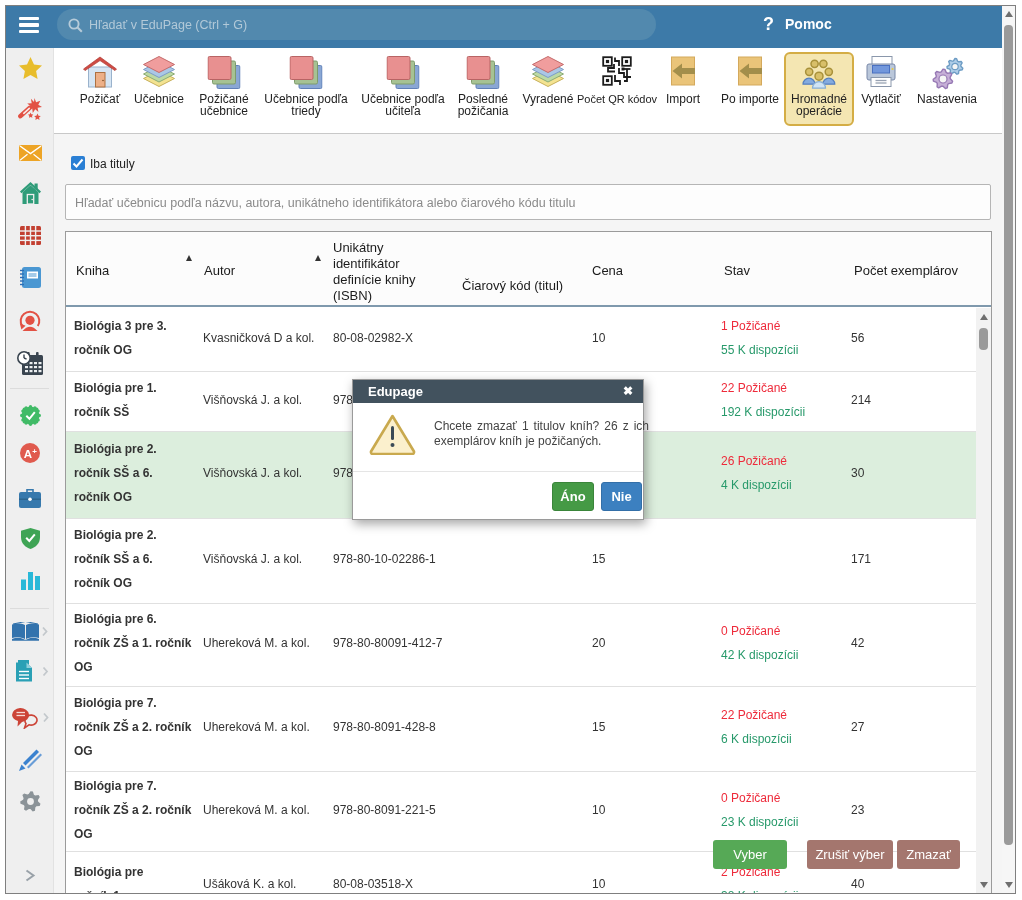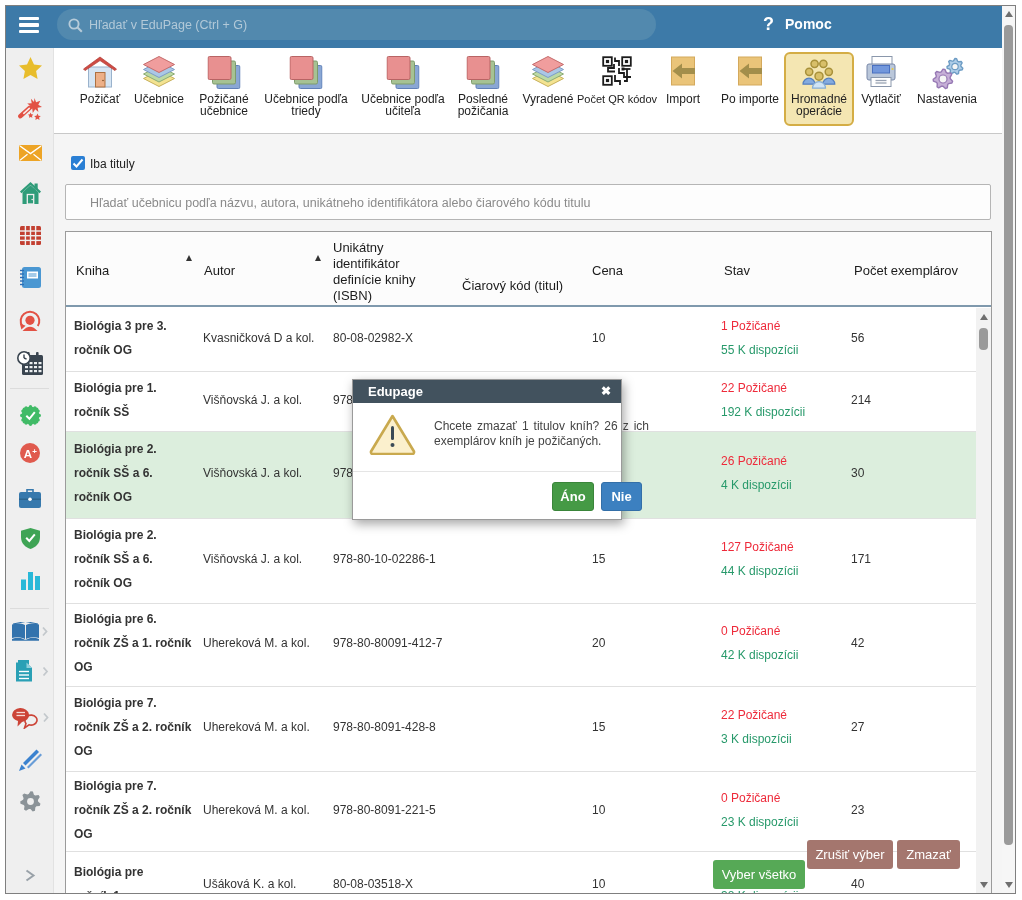--- a/index.html
+++ b/index.html
@@ -25,21 +25,21 @@
 
 #toolbar{position:absolute;left:48px;top:42px;width:948px;height:86px;background:#fff;border-bottom:1px solid #c8c8c8;}
 .titem{position:absolute;top:0;height:86px;}
 .tlabel{position:absolute;top:46px;width:200px;left:50%;transform:translateX(-50%);text-align:center;font-size:12px;line-height:11.5px;color:#222;}
 .ticon{position:absolute;top:8px;left:50%;transform:translateX(-50%);}
 #hromadne{position:absolute;left:730px;top:4px;width:70px;height:74px;background:#f4e6b2;border:2px solid #d4ad45;border-radius:6px;}
 
 #chk{position:absolute;left:65px;top:150px;width:14px;height:14px;background:#2a7fd4;border-radius:2px;}
 #chklabel{position:absolute;left:84px;top:151px;font-size:12px;color:#222;}
 #searchbox{position:absolute;left:59px;top:178px;width:926px;height:36px;background:#fdfdfd;border:1px solid #b5b5b5;border-radius:2px;}
-#searchbox span{position:absolute;left:9px;top:11px;font-size:12.5px;color:#8a8a8a;margin-left:15px;}
+#searchbox span{position:absolute;left:9px;top:11px;font-size:12.5px;color:#8a8a8a;}
 
 #tablebox{position:absolute;left:59px;top:225px;width:927px;height:662px;background:#fff;border:1px solid #9b9b9b;border-bottom:none;}
 #thead{position:absolute;left:0;top:0;width:925px;height:75px;background:#fcfcfc;border-bottom:2px solid #7f99ad;}
 .th{position:absolute;font-size:13px;color:#1b1b1b;}
 .sortasc{position:absolute;top:23px;width:0;height:0;border-left:3.5px solid transparent;border-right:3.5px solid transparent;border-bottom:6px solid #333;}
 .row{position:absolute;left:0;width:925px;border-bottom:1px solid #e0e0e0;}
 .cell{position:absolute;font-size:12px;color:#333;line-height:24px;}
 .kniha{font-weight:bold;left:8px;width:124px;}
 .autor{left:137px;width:124px;}
 .isbn{left:267px;width:126px;}
@@ -52,21 +52,21 @@
 
 #innersb{position:absolute;left:910px;top:76px;width:15px;height:586px;background:#f2f2f2;}
 #innersb .thumb{position:absolute;left:3px;top:20px;width:9px;height:22px;background:#9a9a9a;border-radius:4px;}
 #pagesb{position:absolute;left:996px;top:0;width:13px;height:887px;background:#f6f6f6;}
 #pagesb .thumb{position:absolute;left:2px;top:19px;width:9px;height:820px;background:#9a9a9a;border-radius:4px;}
 .sbup{position:absolute;width:0;height:0;border-left:4px solid transparent;border-right:4px solid transparent;border-bottom:6px solid #6f6f6f;}
 .sbdn{position:absolute;width:0;height:0;border-left:4px solid transparent;border-right:4px solid transparent;border-top:6px solid #6f6f6f;}
 
 .abtn{position:absolute;top:834px;height:29px;color:#fff;font-size:13px;text-align:center;line-height:29px;border-radius:3px;}
 
-#modal{position:absolute;left:346px;top:373px;width:270px;height:141px;background:#fff;border:1px solid #9a9a9a;box-shadow:2px 4px 10px rgba(0,0,0,0.35);}
+#modal{position:absolute;left:346px;top:373px;width:292px;height:141px;background:#fff;border:1px solid #9a9a9a;box-shadow:2px 4px 10px rgba(0,0,0,0.35);}
 #modalhead{position:absolute;left:0;top:0;width:100%;height:23px;background:#42525e;}
 #modalhead .t{position:absolute;left:15px;top:4px;font-size:13px;font-weight:bold;color:#fff;}
 #modalhead .x{position:absolute;right:10px;top:4px;font-size:12px;font-weight:bold;color:#fff;}
 #mtext{position:absolute;left:81px;top:39px;width:215px;font-size:12px;line-height:15px;color:#444;text-align:justify;}
 #msep{position:absolute;left:0px;top:91px;width:100%;height:1px;background:#e5e5e5;}
 .mbtn{position:absolute;top:102px;height:29px;color:#fff;font-size:13px;font-weight:bold;text-align:center;line-height:27px;border-radius:3px;}
 </style>
 </head>
 <body>
 <div id="page">
@@ -462,37 +462,36 @@
       <div class="cell isbn vc">978-80-10-01276-8</div>
       <div class="cell cena vc">12</div>
       <div class="cell stav vc"><span class="r">26 Požičané</span><br><span class="g">4 K dispozícii</span></div>
       <div class="cell pocet vc">30</div>
     </div>
     <div class="row" style="top:287px;height:85px;">
       <div class="cell kniha vc">Biológia pre 2.<br>ročník SŠ a 6.<br>ročník OG</div>
       <div class="cell autor vc">Višňovská J. a kol.</div>
       <div class="cell isbn vc">978-80-10-02286-1</div>
       <div class="cell cena vc">15</div>
-      <div class="cell stav vc"><span class="r">127 Požičané</span><br><span class="g">44 K dispozícii</span></div>
       <div class="cell pocet vc">171</div>
     </div>
     <div class="row" style="top:372px;height:83px;">
       <div class="cell kniha vc">Biológia pre 6.<br>ročník ZŠ a 1. ročník<br>OG</div>
       <div class="cell autor vc">Uhereková M. a kol.</div>
       <div class="cell isbn vc">978-80-80091-412-7</div>
       <div class="cell cena vc">20</div>
       <div class="cell stav vc"><span class="r">0 Požičané</span><br><span class="g">42 K dispozícii</span></div>
       <div class="cell pocet vc">42</div>
     </div>
     <div class="row" style="top:455px;height:85px;">
       <div class="cell kniha vc">Biológia pre 7.<br>ročník ZŠ a 2. ročník<br>OG</div>
       <div class="cell autor vc">Uhereková M. a kol.</div>
       <div class="cell isbn vc">978-80-8091-428-8</div>
       <div class="cell cena vc">15</div>
-      <div class="cell stav vc"><span class="r">22 Požičané</span><br><span class="g">3 K dispozícii</span></div>
+      <div class="cell stav vc"><span class="r">22 Požičané</span><br><span class="g">6 K dispozícii</span></div>
       <div class="cell pocet vc">27</div>
     </div>
     <div class="row" style="top:540px;height:80px;">
       <div class="cell kniha vc">Biológia pre 7.<br>ročník ZŠ a 2. ročník<br>OG</div>
       <div class="cell autor vc">Uhereková M. a kol.</div>
       <div class="cell isbn vc">978-80-8091-221-5</div>
       <div class="cell cena vc">10</div>
       <div class="cell stav vc"><span class="r">0 Požičané</span><br><span class="g">23 K dispozícii</span></div>
       <div class="cell pocet vc">23</div>
     </div>
@@ -505,21 +504,21 @@
       <div class="cell pocet" style="top:20px;">40</div>
     </div>
   </div>
   <div id="innersb">
     <div class="sbup" style="left:4px;top:6px;"></div>
     <div class="thumb"></div>
     <div class="sbdn" style="left:4px;bottom:6px;"></div>
   </div>
 </div>
 
-<div class="abtn" style="left:707px;width:92px;background:#56a956;margin-top:20px;">Vyber všetko</div>
+<div class="abtn" style="left:707px;width:74px;background:#56a956;">Vyber všetko</div>
 <div class="abtn" style="left:801px;width:86px;background:#a4766e;">Zrušiť výber</div>
 <div class="abtn" style="left:891px;width:63px;background:#a4766e;">Zmazať</div>
 
 <div id="modal">
   <div id="modalhead">
           <div class="t">Edupage</div>
           <div class="x">✖</div>
         </div>
   <svg class="abs" style="left:15px;top:33px" width="49" height="42" viewBox="0 0 49 42">
           <path d="M24.5,3 L46,38.5 a2,2 0 0 1 -1.8,2.5 H4.8 a2,2 0 0 1 -1.8,-2.5 Z" fill="#fbf0cd" stroke="#c9a94e" stroke-width="2.6" stroke-linejoin="round"></path>

